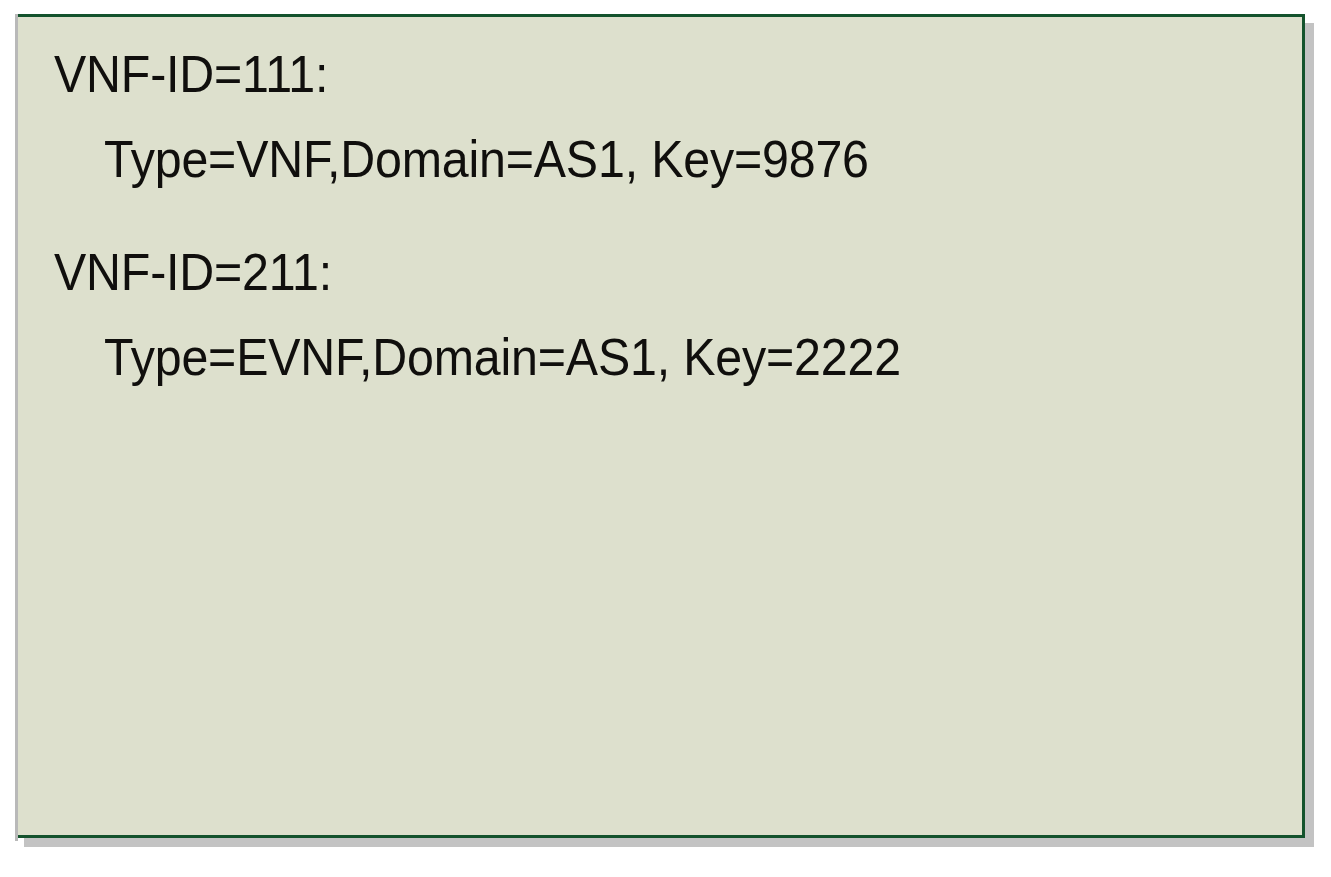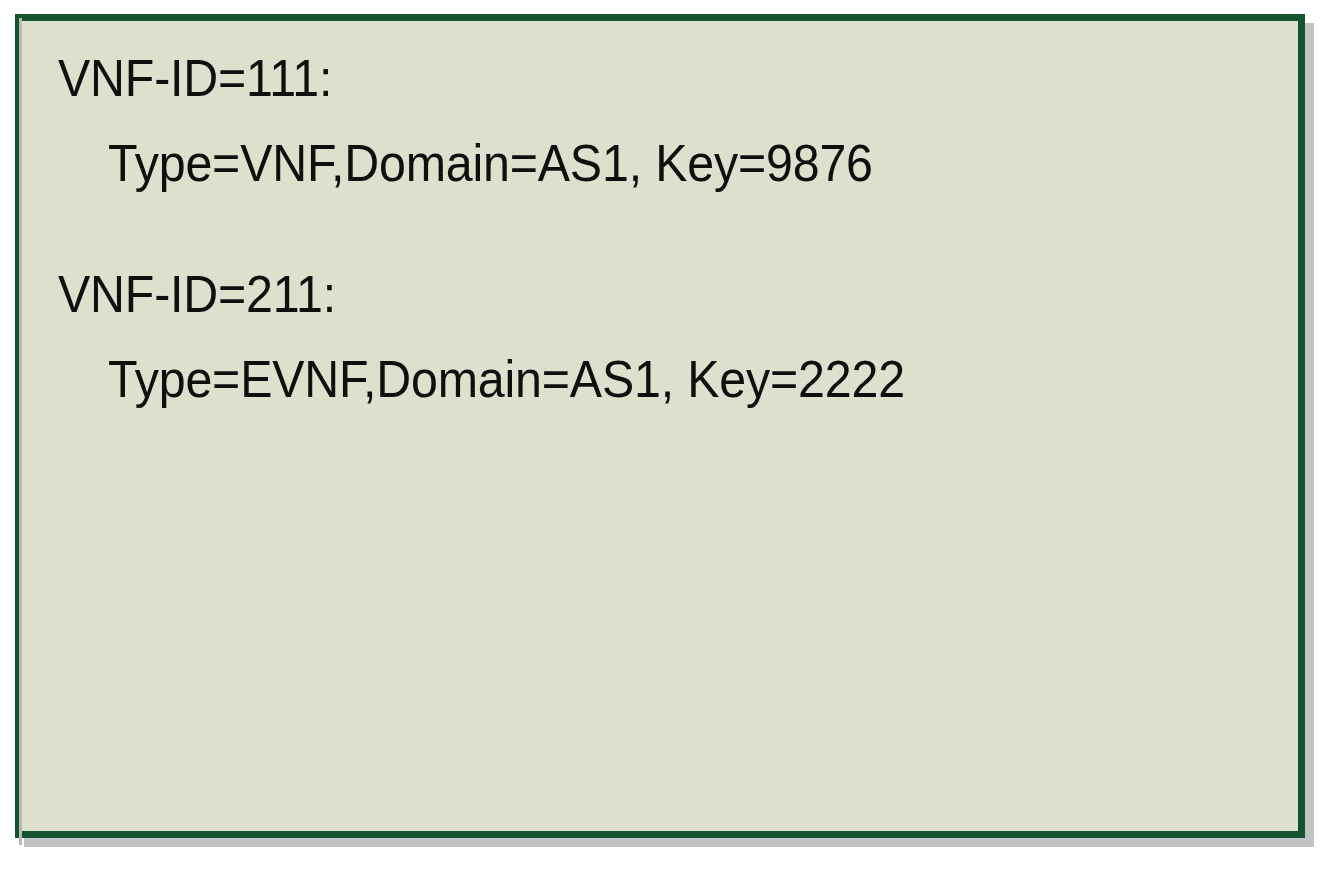--- a/index.html
+++ b/index.html
@@ -17,21 +17,21 @@
   }
 
   
   #record-panel {
     position: absolute;
     left: 15px;
     top: 14px;
     width: 1290px;
     height: 824px;
     box-sizing: border-box;
-    border: 7px solid #14532d;
+    border: 3px solid #14532d;
     background: #dde0cd;
     box-shadow: 9px 9px 0 0 #c3c3c3;
   }
 
   
   #panel-bevel {
     position: absolute;
     left: -3px;
     top: -3px;
     width: 3px;
@@ -46,21 +46,21 @@
     right: 0;
     bottom: 0;
     padding: 30px 0 0 0;
   }
 
   .record-block {
     margin: 0;
     padding: 0;
   }
   .record-block + .record-block {
-    margin-top: 76px;
+    margin-top: 58px;
   }
 
   .record-id-line,
   .record-detail-line {
     color: #100f0d;
     font-size: 52px;
     line-height: 1.06;
     font-weight: 400;
     white-space: pre;
     letter-spacing: -0.2px;

